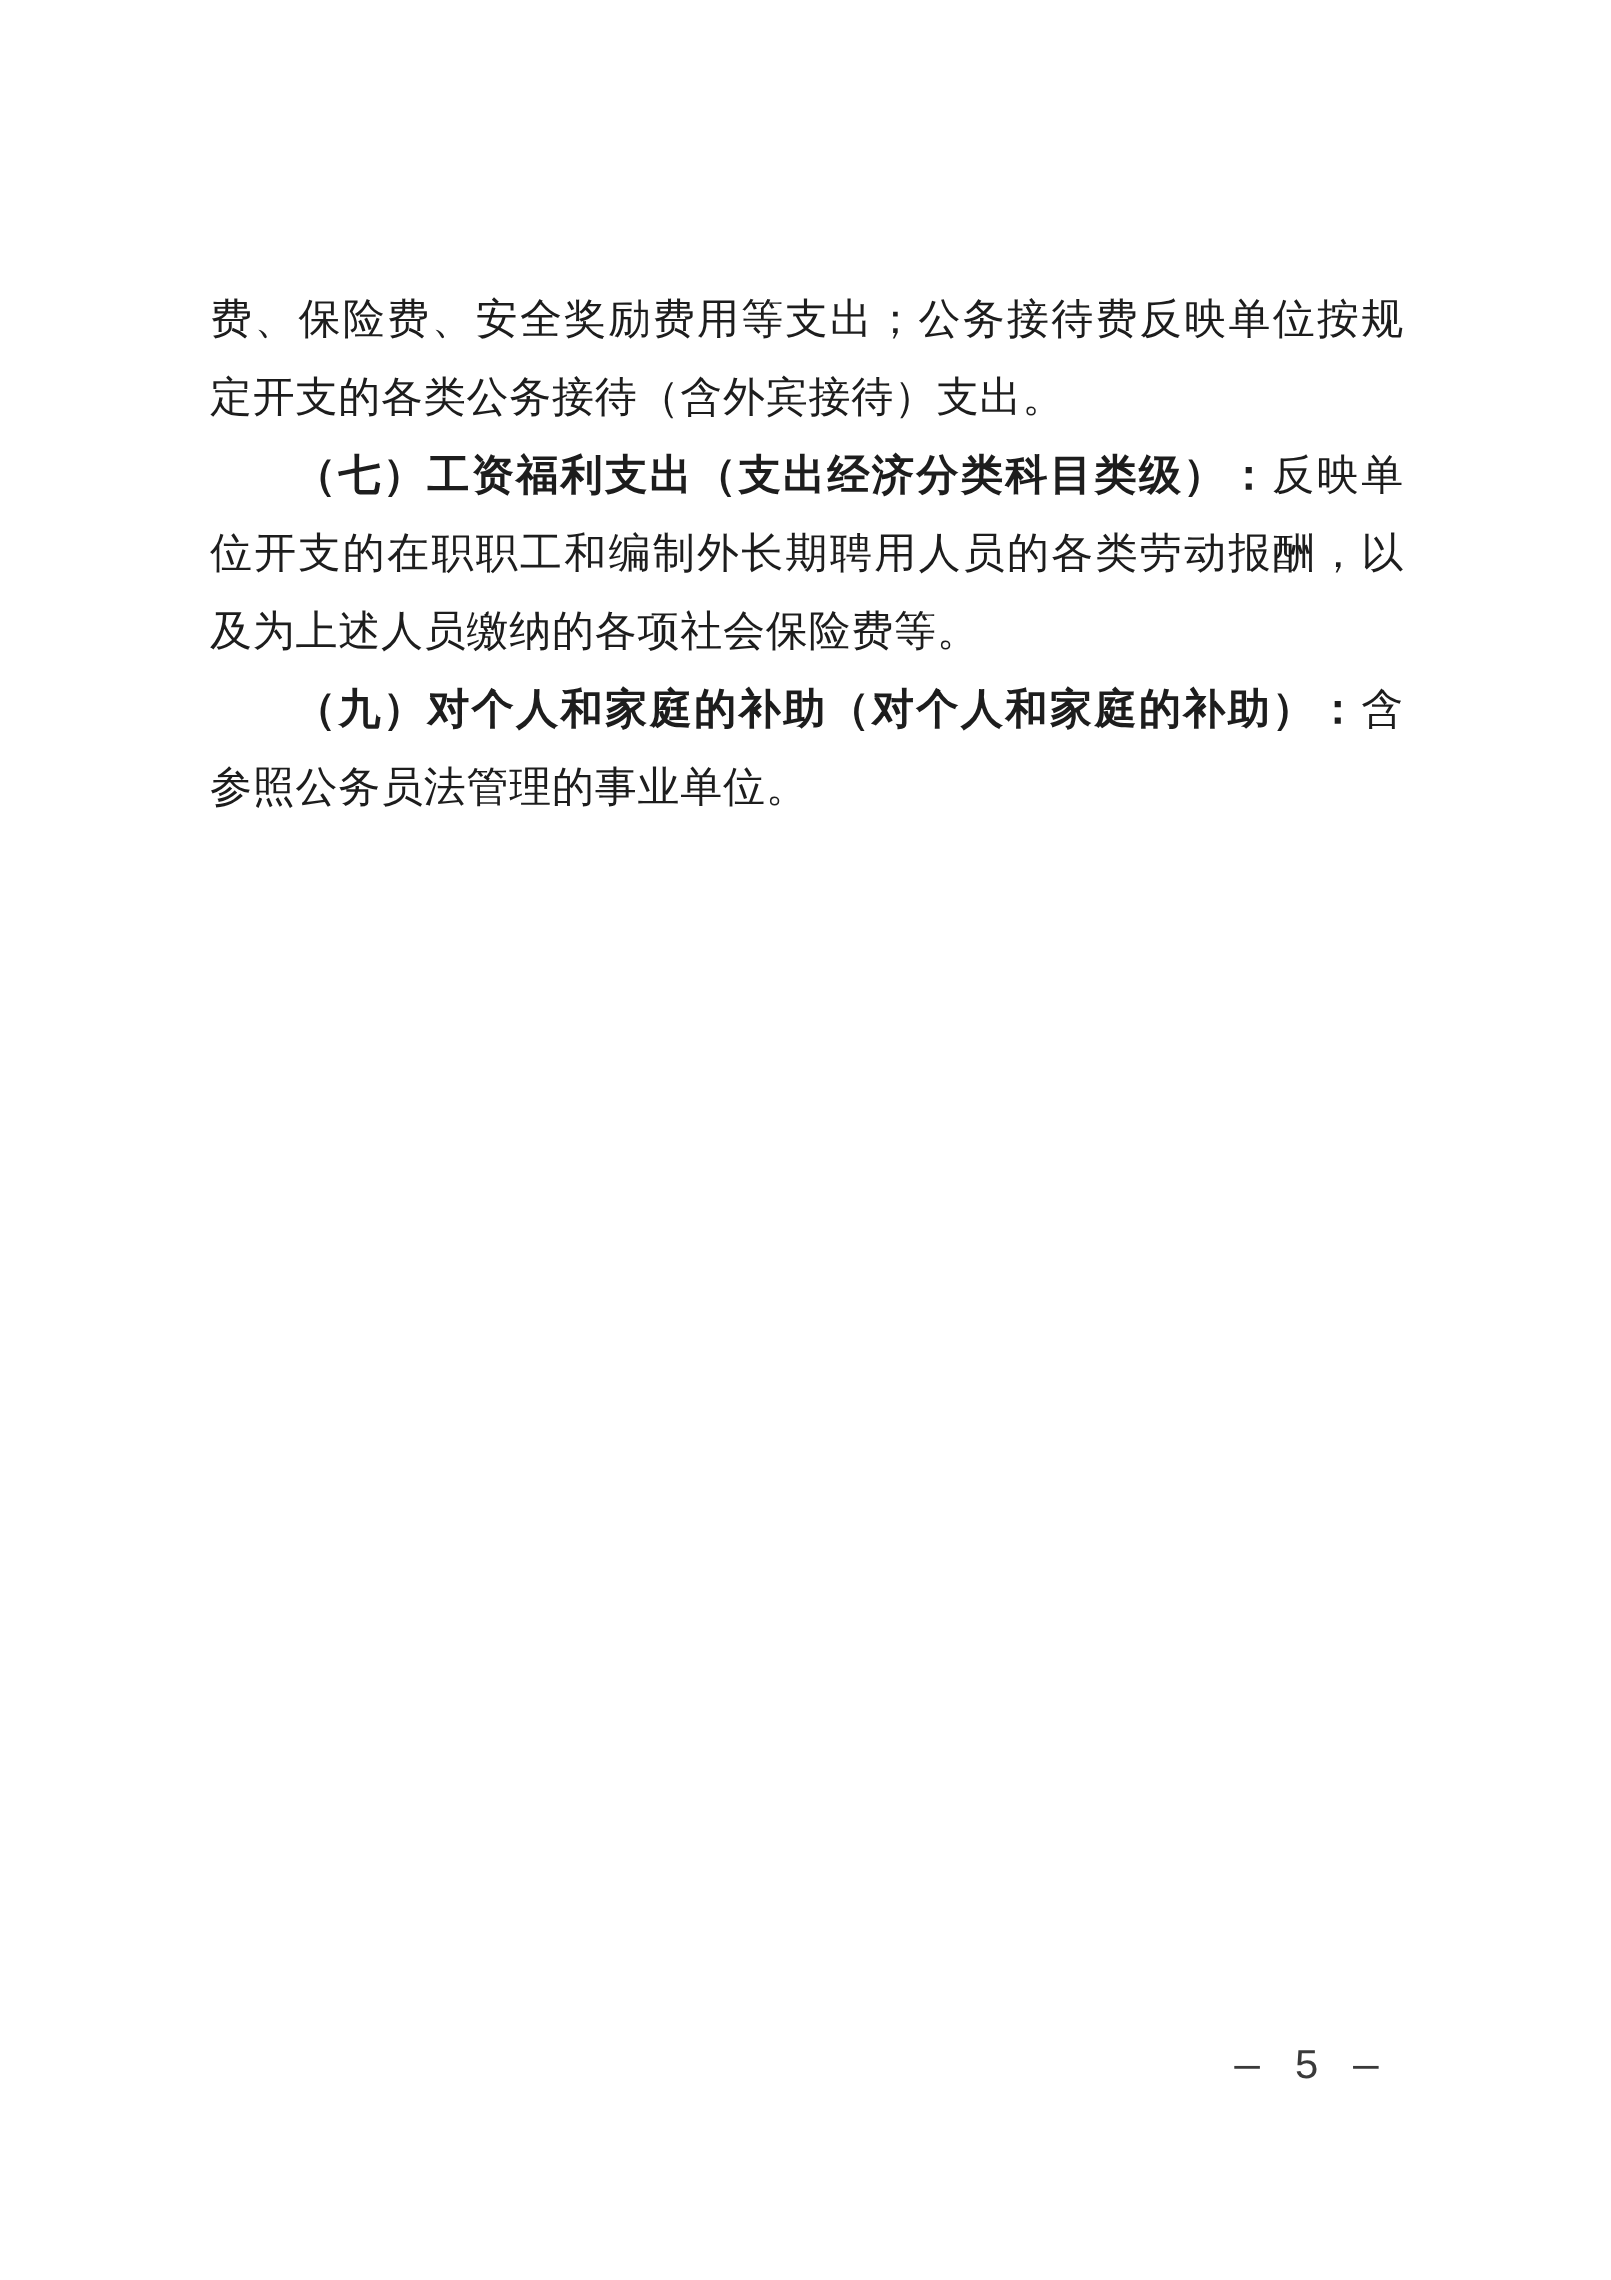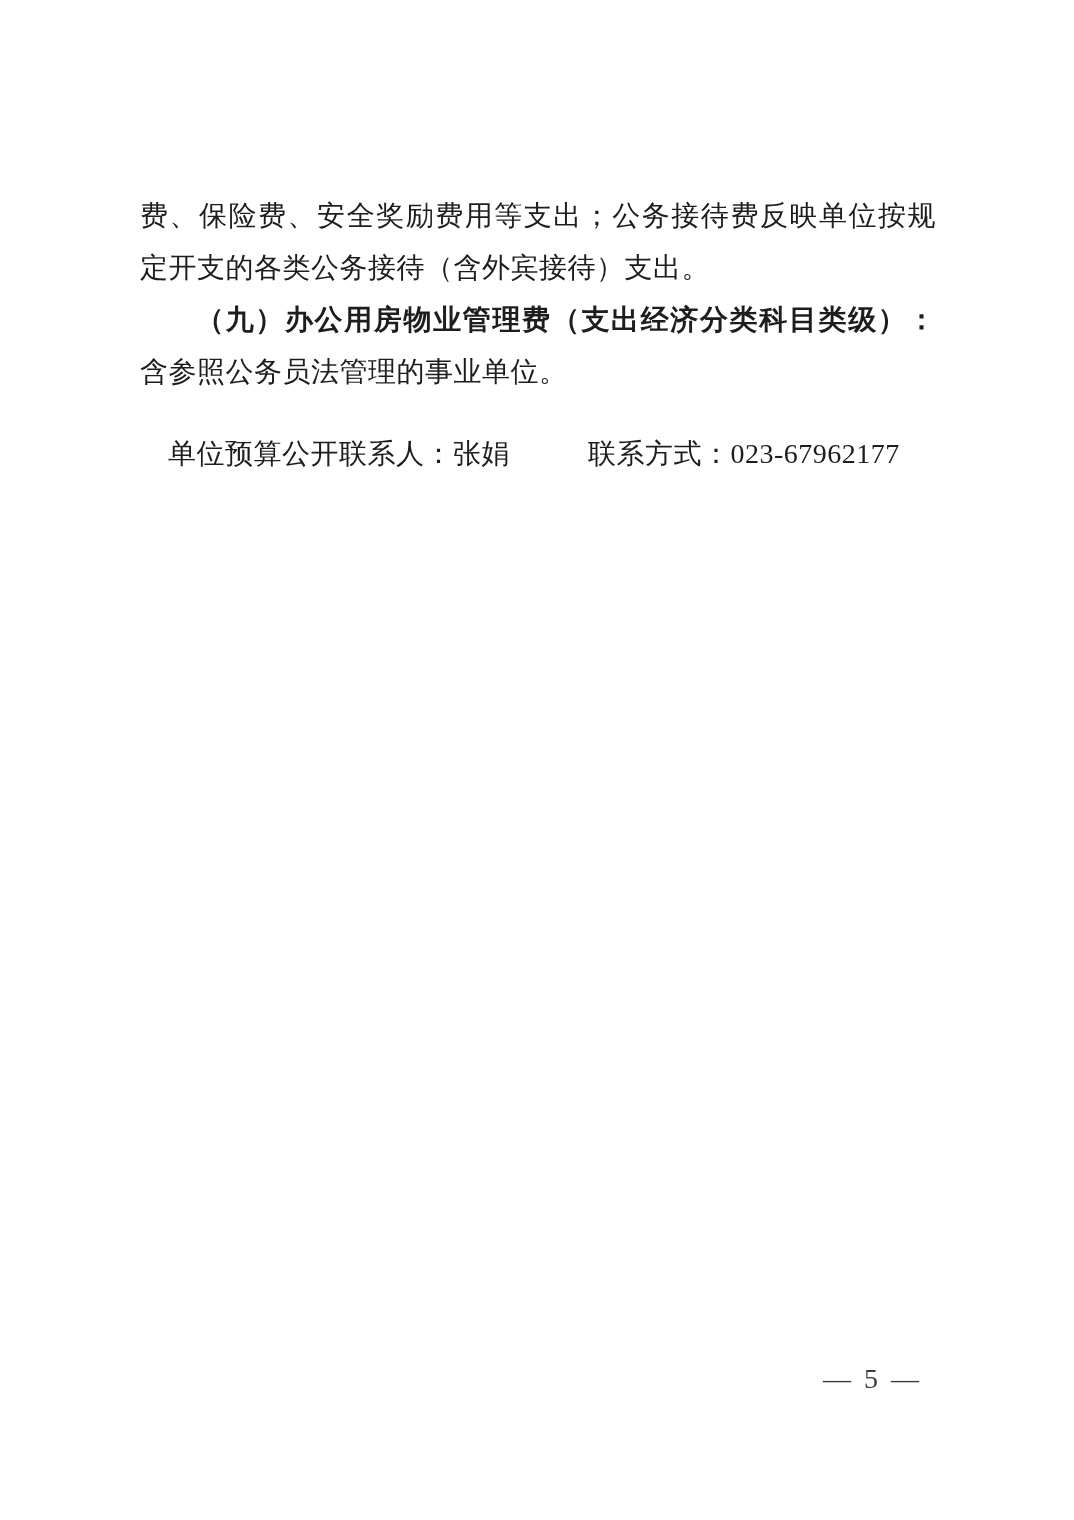--- a/index.html
+++ b/index.html
@@ -6,21 +6,21 @@
     margin: 0;
     padding: 0;
     background: #ffffff;
   }
   .page {
     position: relative;
     width: 1074px;
     height: 1520px;
     background: #ffffff;
     overflow: hidden;
-    font-family: Liberation Serif, serif;
+    font-family: Liberation Mono, monospace;
     color: #1d1d1d;
   }
   .content {
     position: absolute;
     left: 140px;
     top: 190px;
     width: 796px;
   }
   .para {
     margin: 0;
@@ -62,22 +62,22 @@
 </style>
 </head>
 <body>
 
 <div class="page">
   <div class="content">
 
     <p class="para continuation"><span>费、保险费、安全奖励费用等支出；公务接待费反映单位按规定开支的各类公务接待（含外宾接待）支出。</span></p>
 
 
+    <p class="para"><span class="lead">（七）工资福利支出（支出经济分类科目类级）：</span><span>反映单位开支的在职职工和编制外长期聘用人员的各类劳动报酬，以及为上述人员缴纳的各项社会保险费等。</span></p>
 
 
-    <p class="para"><span class="lead">（九）办公用房物业管理费（支出经济分类科目类级）：</span><span>含参照公务员法管理的事业单位。</span></p>
+    <p class="para"><span class="lead">（九）对个人和家庭的补助（对个人和家庭的补助）：</span><span>含参照公务员法管理的事业单位。</span></p>
 
-    <p class="contact"><span>单位预算公开联系人：</span><span>张娟</span><span class="gap"></span><span>联系方式：</span><span>023-67962177</span></p>
 
   </div>
 
   <div class="pagenum">— 5 —</div>
 </div>
 
 </body></html>

